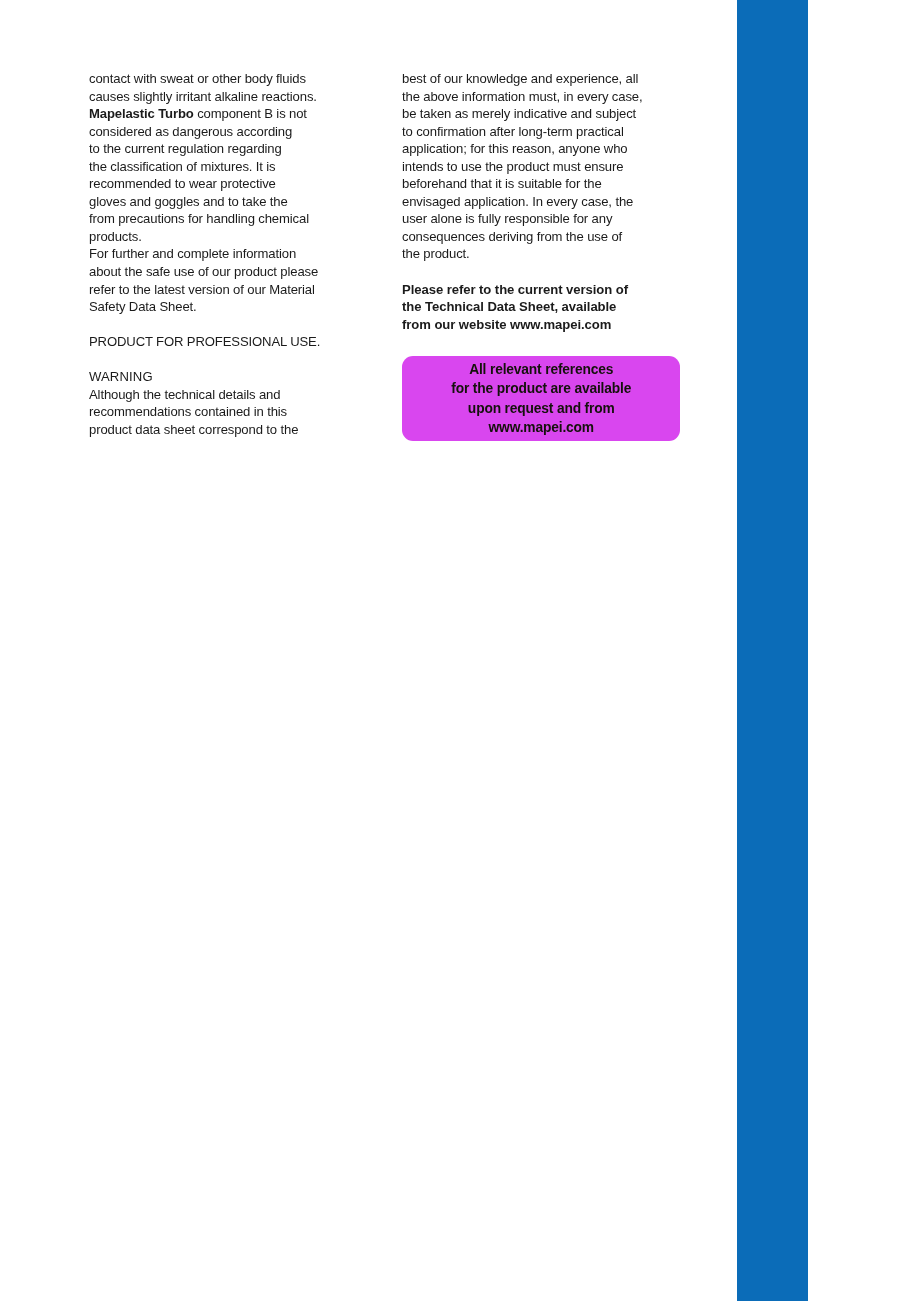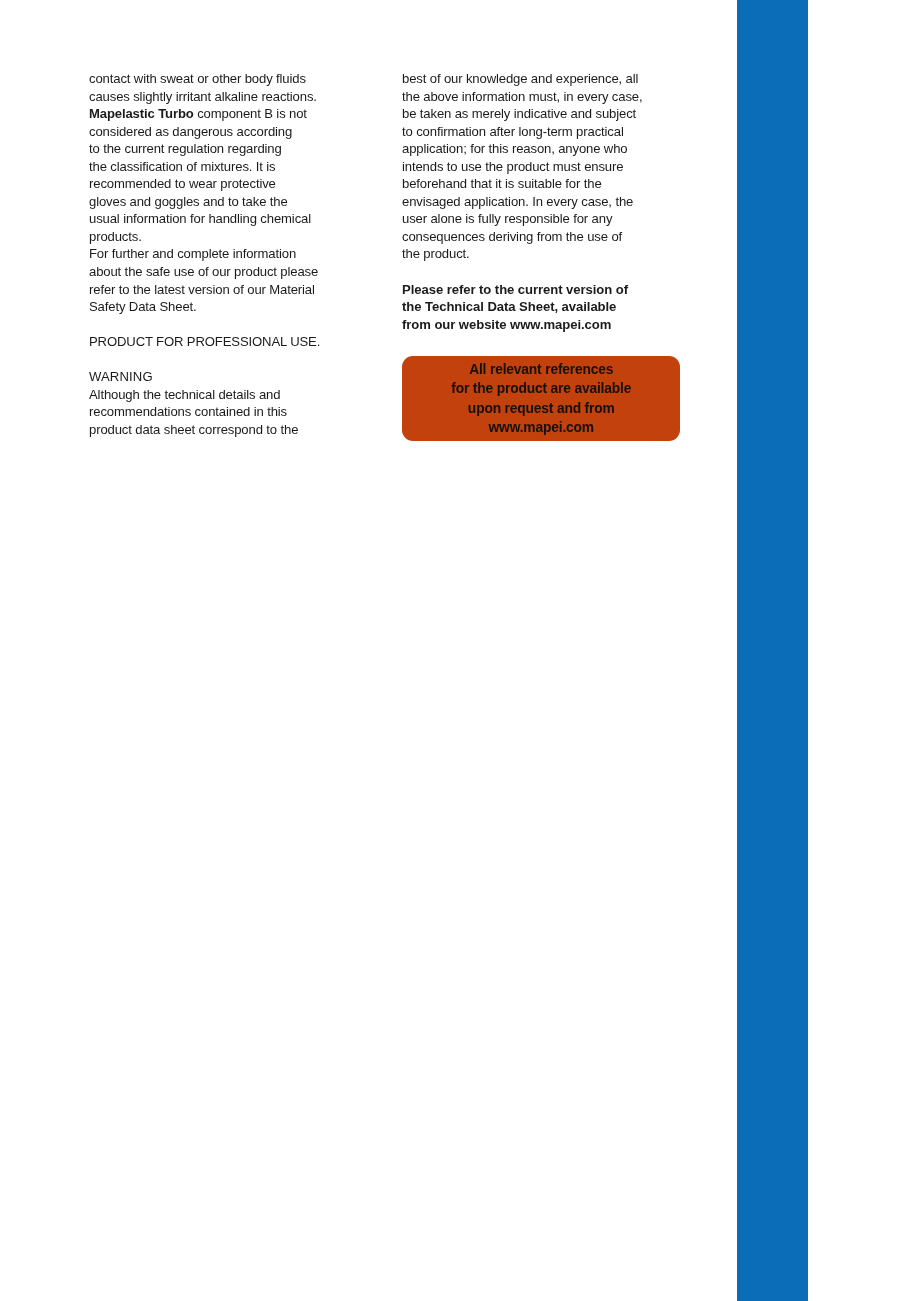--- a/index.html
+++ b/index.html
@@ -94,21 +94,21 @@
 
     <p class="para">
       <span>contact with sweat or other body fluids</span><br>
       <span>causes slightly irritant alkaline reactions.</span><br>
       <span class="bold">Mapelastic Turbo</span><span> component B is not</span><br>
       <span>considered as dangerous according</span><br>
       <span>to the current regulation regarding</span><br>
       <span>the classification of mixtures. It is</span><br>
       <span>recommended to wear protective</span><br>
       <span>gloves and goggles and to take the</span><br>
-      <span>usual information for handling chemical</span><br>
+      <span>from precautions for handling chemical</span><br>
       <span>products.</span>
     </p>
 
     <p class="para">
       <span>For further and complete information</span><br>
       <span>about the safe use of our product please</span><br>
       <span>refer to the latest version of our Material</span><br>
       <span>Safety Data Sheet.</span>
     </p>
 
@@ -147,21 +147,21 @@
     <div class="spacer-line"></div>
 
     <p class="para bold-block">
       <span>Please refer to the current version of</span><br>
       <span>the Technical Data Sheet, available</span><br>
       <span>from our website www.mapei.com</span>
     </p>
 
   </div>
 
-  <div class="callout" style="background: #c2410c;">
+  <div class="callout" style="background: #d946ef;">
     <div class="callout-text">
       <span>All relevant references</span>
       <span>for the product are available</span>
       <span>upon request and from</span>
       <span>www.mapei.com</span>
     </div>
   </div>
 
 </div>
 

